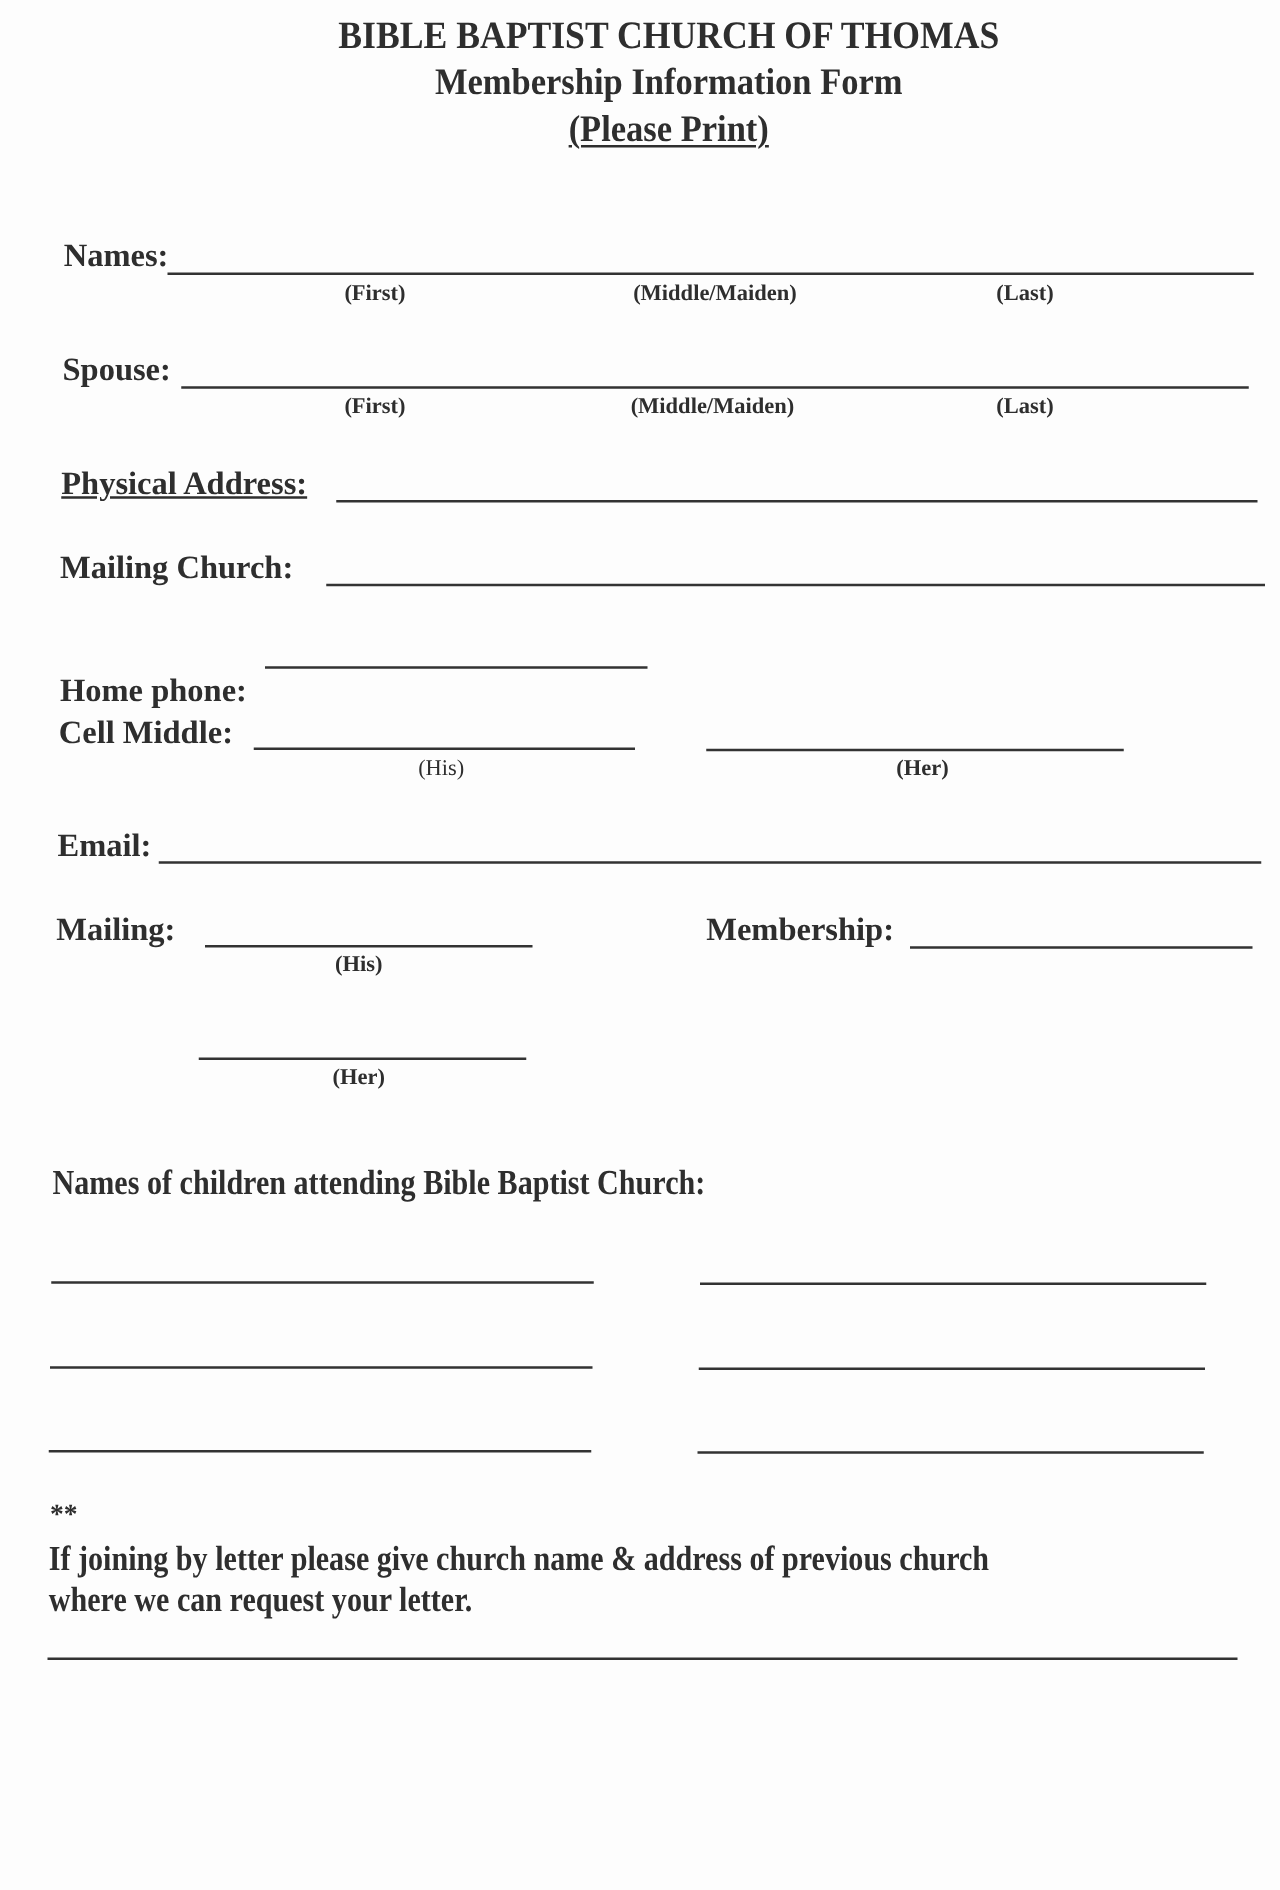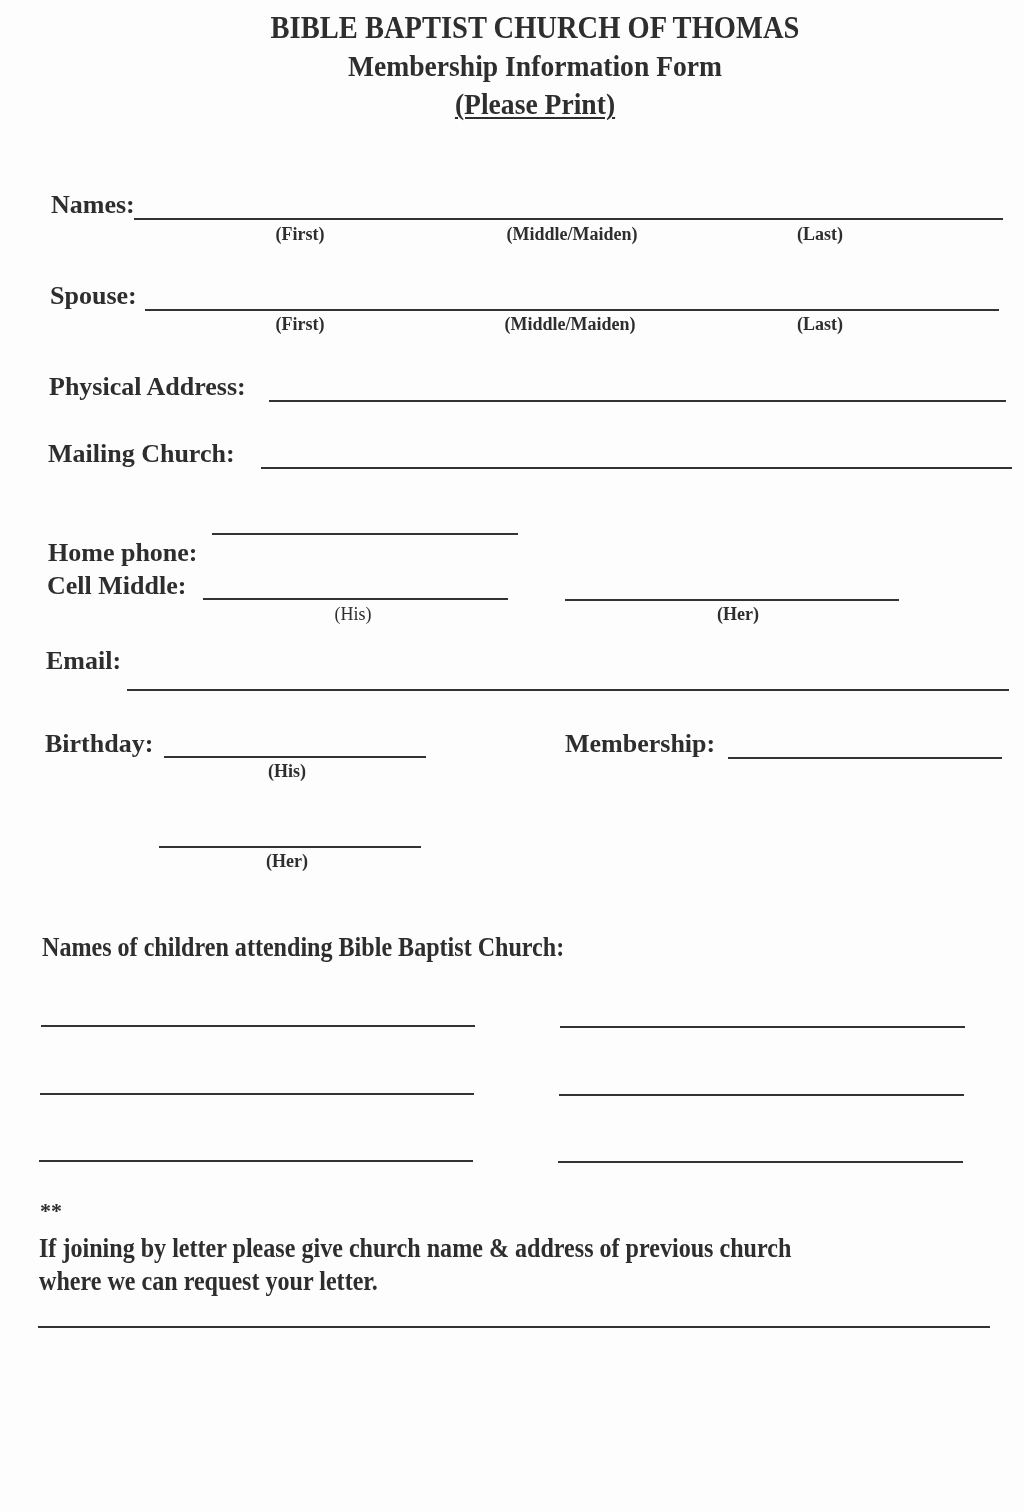--- a/index.html
+++ b/index.html
@@ -55,45 +55,45 @@
 <div class="sub" style="left:482px; top:224px; width:180px;">(Middle/Maiden)</div>
 <div class="sub" style="left:770px; top:224px; width:100px;">(Last)</div>
 
 <div class="label" style="left:50px; top:281px;">Spouse:</div>
 <div class="line" style="left:145px; top:309px; width:854px;"></div>
 <input class="field-input" style="left: 149px; top: 283px; width: 846px;" value="">
 <div class="sub" style="left:240px; top:314px; width:120px;">(First)</div>
 <div class="sub" style="left:480px; top:314px; width:180px;">(Middle/Maiden)</div>
 <div class="sub" style="left:770px; top:314px; width:100px;">(Last)</div>
 
-<div class="label" style="left:49px; top:372px;">Physical Address:</div>
+<div class="label" style="left:49px; top:372px;text-decoration:underline;">Physical Address:</div>
 <div class="line" style="left:269px; top:400px; width:737px;"></div>
 <input class="field-input" style="left: 273px; top: 374px; width: 728px;" value="">
 
 <div class="label" style="left:48px; top:439px;">Mailing Church:</div>
 <div class="line" style="left:261px; top:467px; width:751px;"></div>
 <input class="field-input" style="left: 265px; top: 441px; width: 742px;" value="">
 
 <div class="label" style="left:48px; top:506px;margin-top:32px;">Home phone:</div>
 <div class="line" style="left:212px; top:533px; width:306px;"></div>
 <input class="field-input" style="left: 216px; top: 507px; width: 298px;" value="">
 
 <div class="label" style="left:47px; top:571px;">Cell Middle:</div>
 <div class="line" style="left:203px; top:598px; width:305px;"></div>
 <input class="field-input" style="left: 207px; top: 572px; width: 297px;" value="">
 <div class="sub light" style="left:313px; top:604px; width:80px;">(His)</div>
 <div class="line" style="left:565px; top:599px; width:334px;"></div>
 <input class="field-input" style="left: 569px; top: 573px; width: 326px;" value="">
 <div class="sub" style="left:698px; top:604px; width:80px;">(Her)</div>
 
-<div class="label" style="left:46px; top:646px;">Email:</div>
+<div class="label" style="left:46px; top:662px;">Email:</div>
 <div class="line" style="left:127px; top:689px; width:882px;"></div>
 <input class="field-input" style="left: 131px; top: 663px; width: 874px;" value="">
 
-<div class="label" style="left:45px; top:729px;">Birthday:</div>
+<div class="label" style="left:45px; top:729px;">Mailing:</div>
 <div class="line" style="left:164px; top:756px; width:262px;"></div>
 <input class="field-input" style="left: 168px; top: 730px; width: 254px;" value="">
 <div class="sub" style="left:247px; top:761px; width:80px;">(His)</div>
 <div class="line" style="left:159px; top:846px; width:262px;"></div>
 <input class="field-input" style="left: 163px; top: 820px; width: 254px;" value="">
 <div class="sub" style="left:247px; top:851px; width:80px;">(Her)</div>
 
 <div class="label" style="left:565px; top:729px;">Membership:</div>
 <div class="line" style="left:728px; top:757px; width:274px;"></div>
 <input class="field-input" style="left: 732px; top: 731px; width: 266px;" value="">

